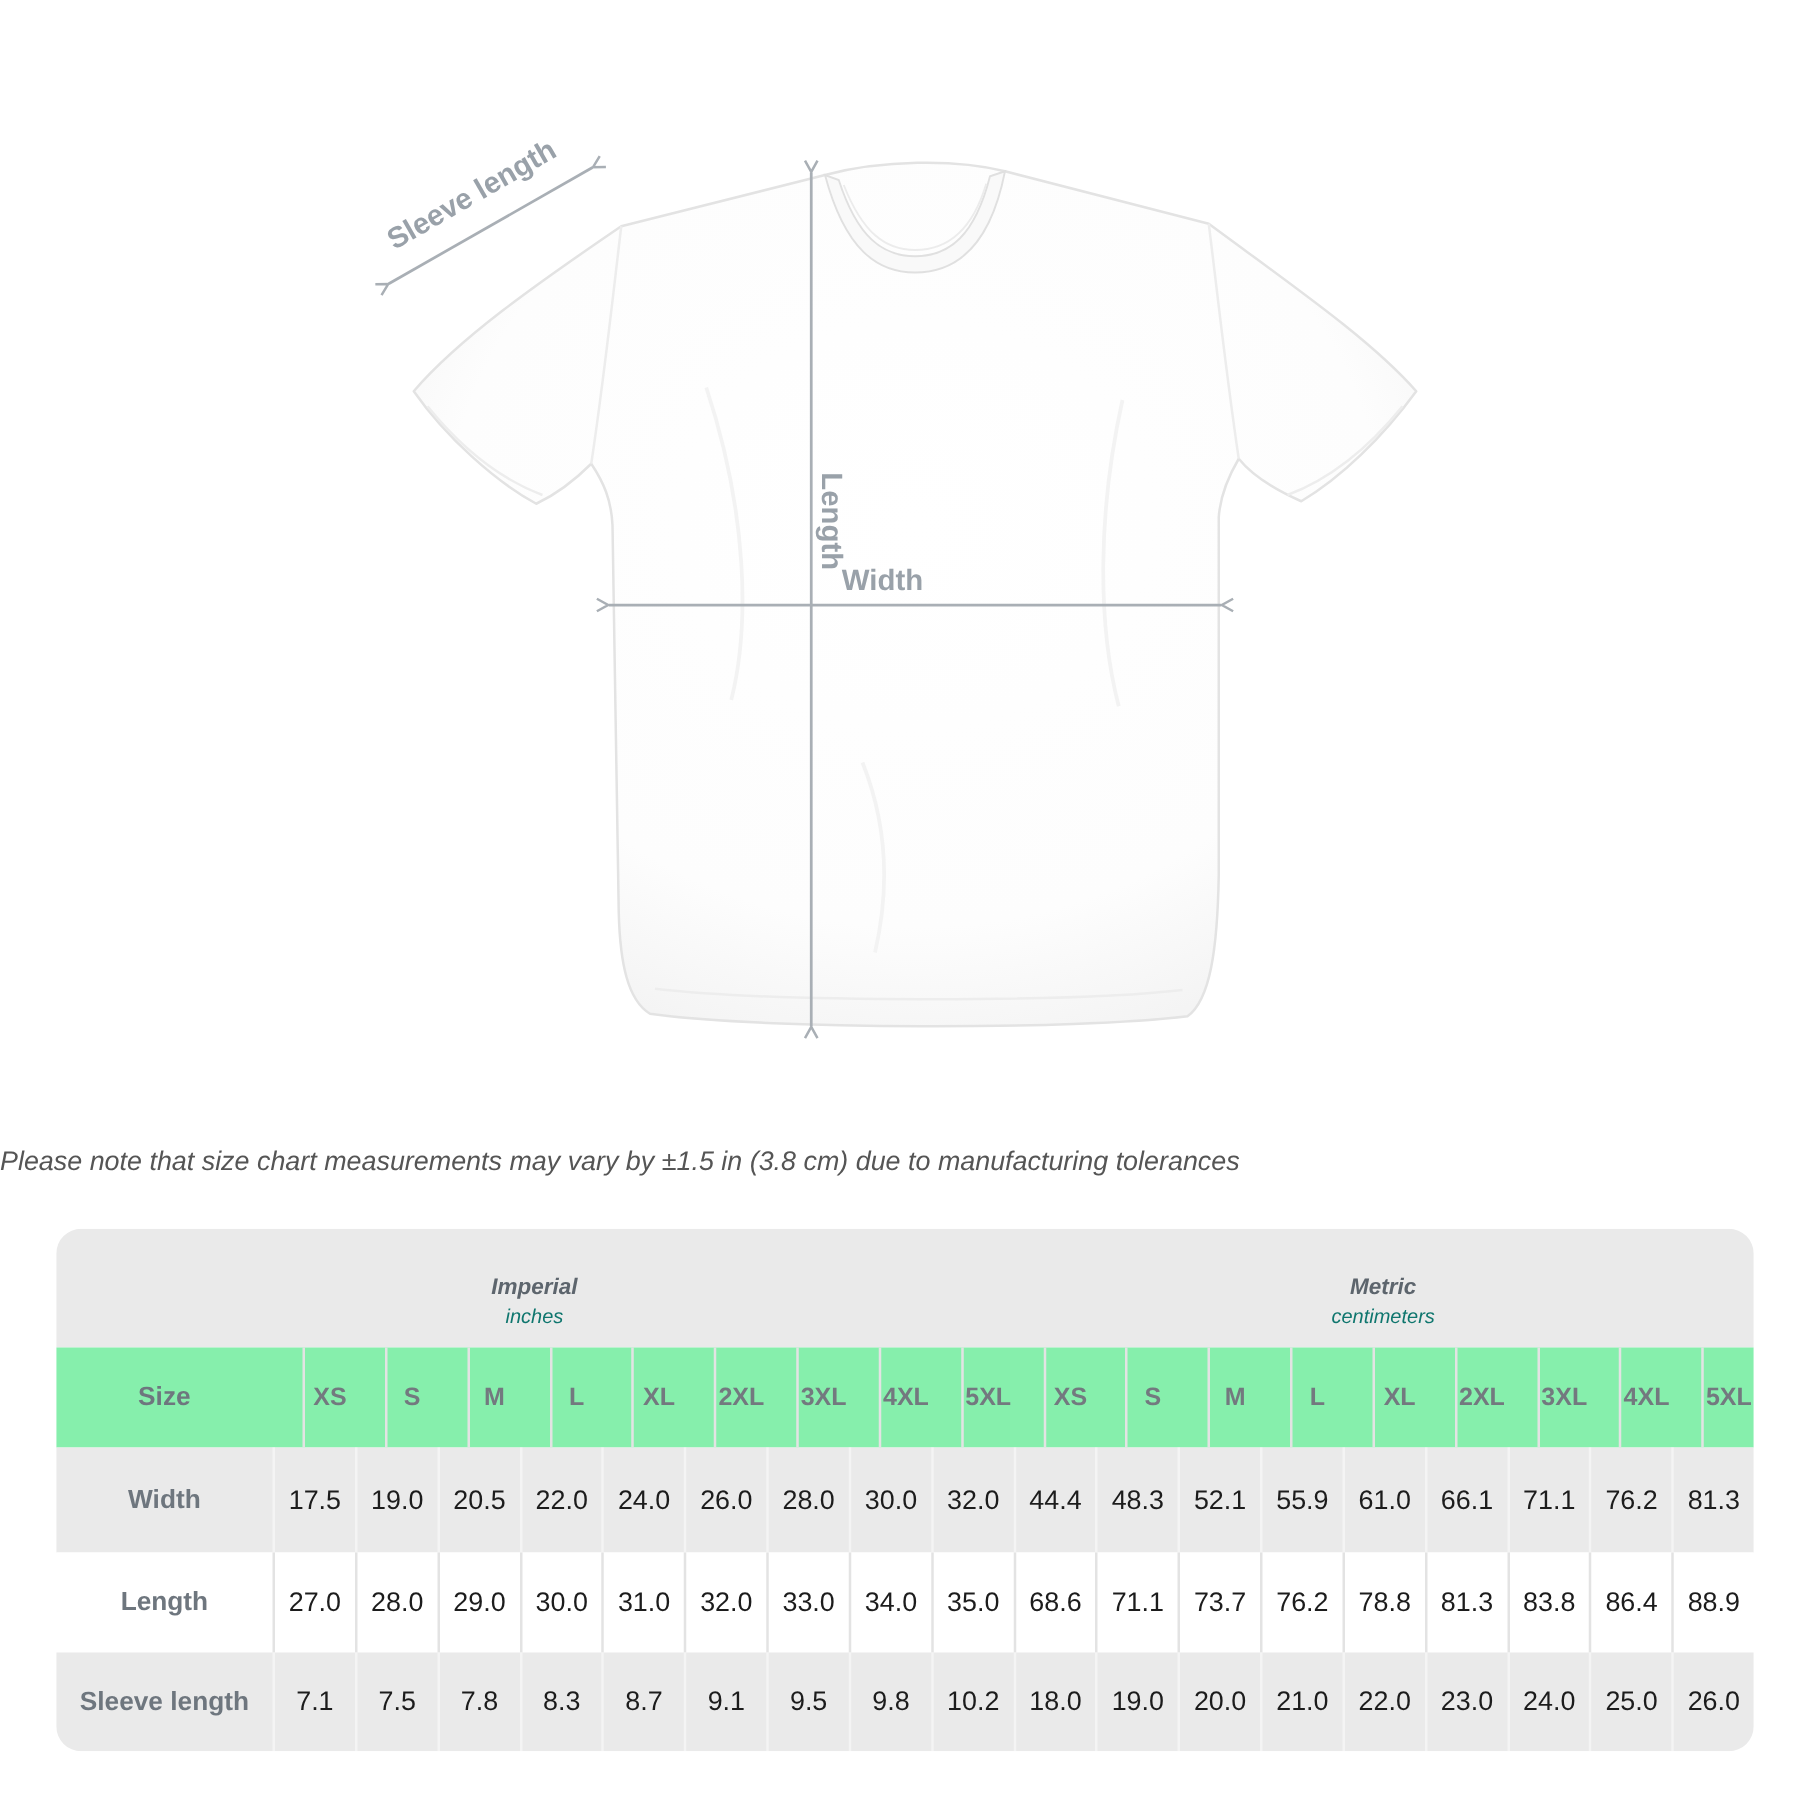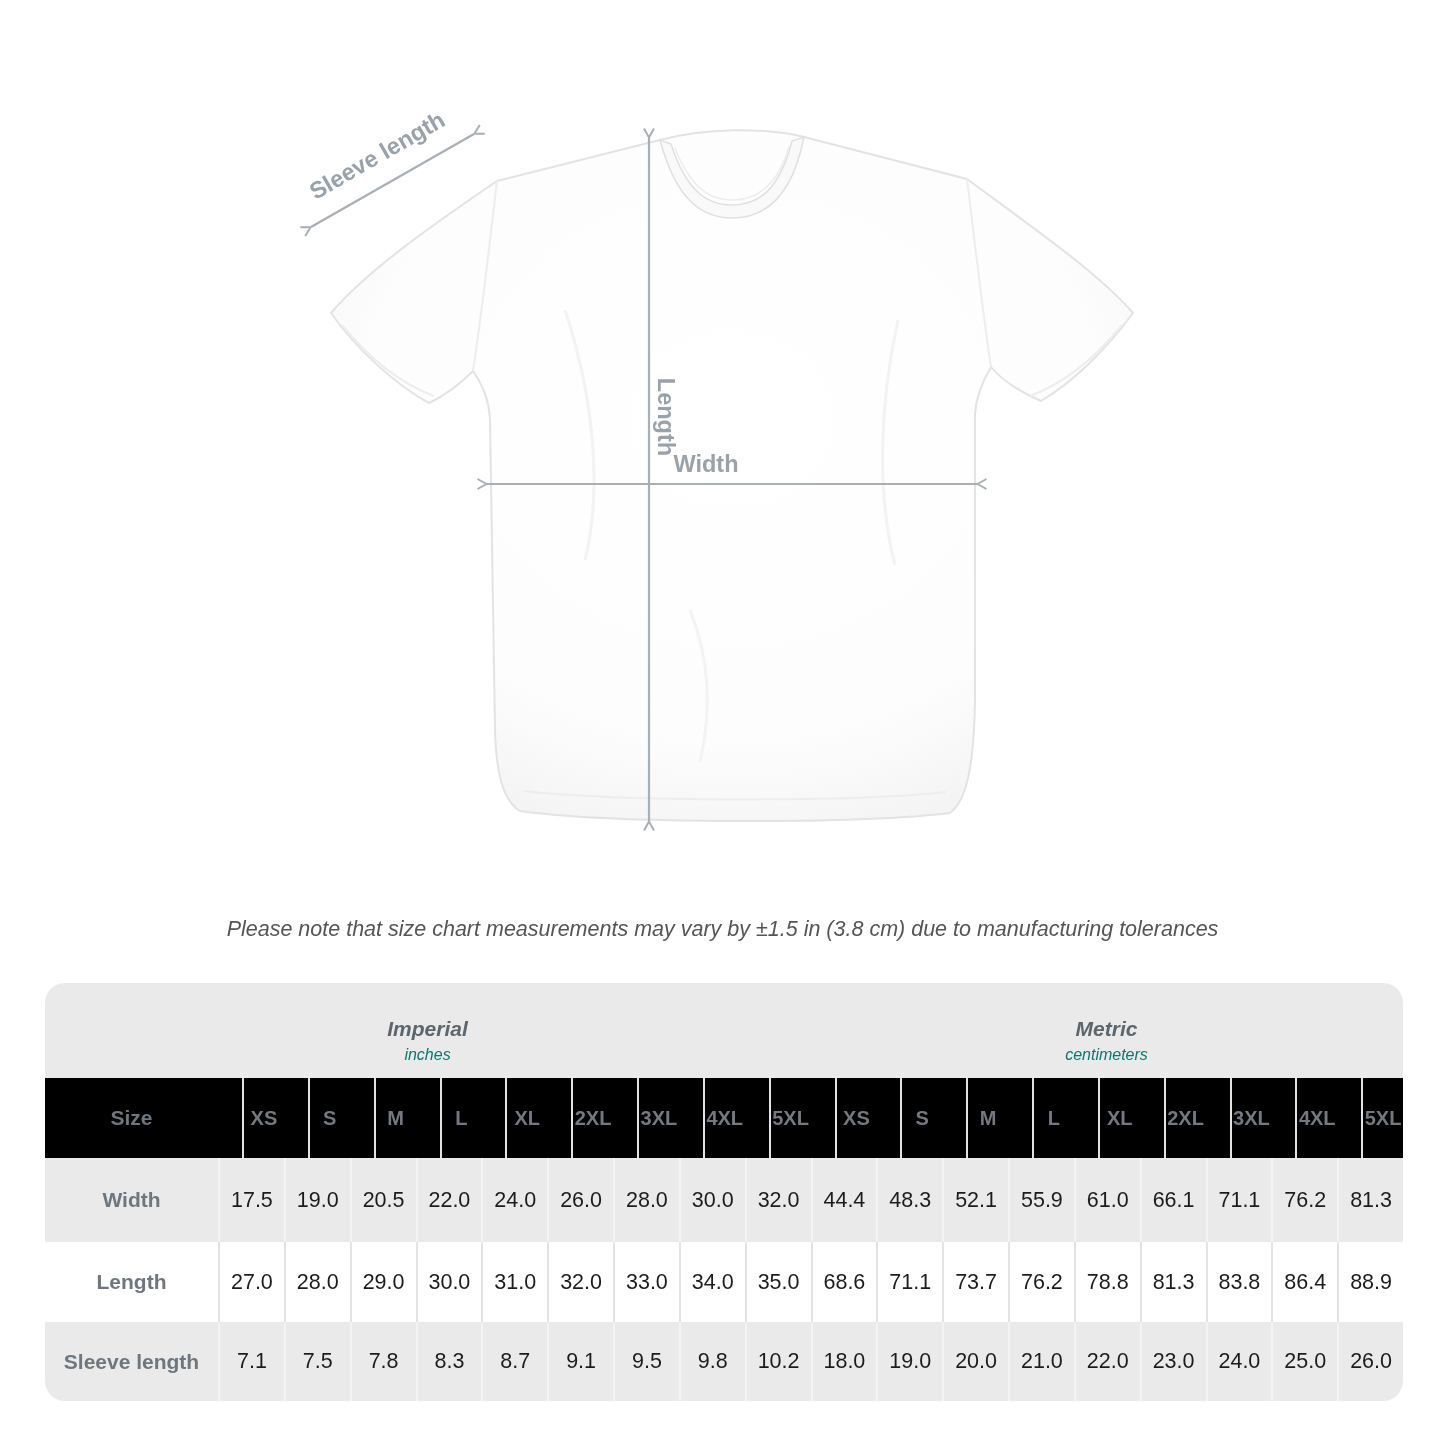--- a/index.html
+++ b/index.html
@@ -7,34 +7,34 @@
   .stage { position:relative; width:1445px; height:1445px; background:#fff; overflow:hidden; }
 
   svg.tee { position:absolute; top:0; left:0; display:block; }
 
   .title {
     position:absolute; top:872px; left:0; right:0;
     text-align:center; font-size:34px; font-weight:bold; color:#272727;
   }
   .subtitle {
     position:absolute; top:917px; left:0; right:0;
-    text-align:center; font-size:21.5px; font-style:italic; color:#555555;
+    font-size:21.5px; font-style:italic; color:#555555;
   }
 
   .size-table {
     position:absolute; left:45px; top:983px; width:1358px; height:418px;
     border-radius:20px; overflow:hidden; background:#fff;
   }
   .trow { display:grid; grid-template-columns:173px repeat(18, 1fr); }
   .trow.head { height:95px; background:#eaeaea; grid-template-columns:765px 1fr; }
   .half { display:flex; flex-direction:column; align-items:center; justify-content:center; gap:5px; }
-  .gtitle { font-size:21px; font-weight:bold; font-style:italic; color:#5d656d;margin-top:20px; }
+  .gtitle { font-size:18px; font-weight:bold; font-style:italic; color:#5d656d;margin-top:20px; }
   .gsub   { font-size:16px; font-style:italic; color:#0f766e; }
 
-  .r-size   { height:80px; background:#000000;text-align:center; --sep:#e3e3e3; }
+  .r-size   { height:80px; background:#86efac;text-align:center; --sep:#e3e3e3; }
   .r-width  { height:84px; background:#eaeaea; --sep:#f4f4f4; }
   .r-length { height:80px; background:#ffffff; --sep:#e3e3e3; }
   .r-sleeve { height:79px; background:#eaeaea; --sep:#f4f4f4; }
 
   .c { display:flex; align-items:center; justify-content:center; }
   .trow .c:not(.lblc) { border-left:2px solid var(--sep); }
   .lblc { font-weight:bold; color:#6e767e; font-size:21px; }
   .szh  { font-weight:bold; color:#73797f; font-size:20px;margin-left:24px; }
   .val  { color:#1c1c1c; font-size:21.5px; }
 </style>

